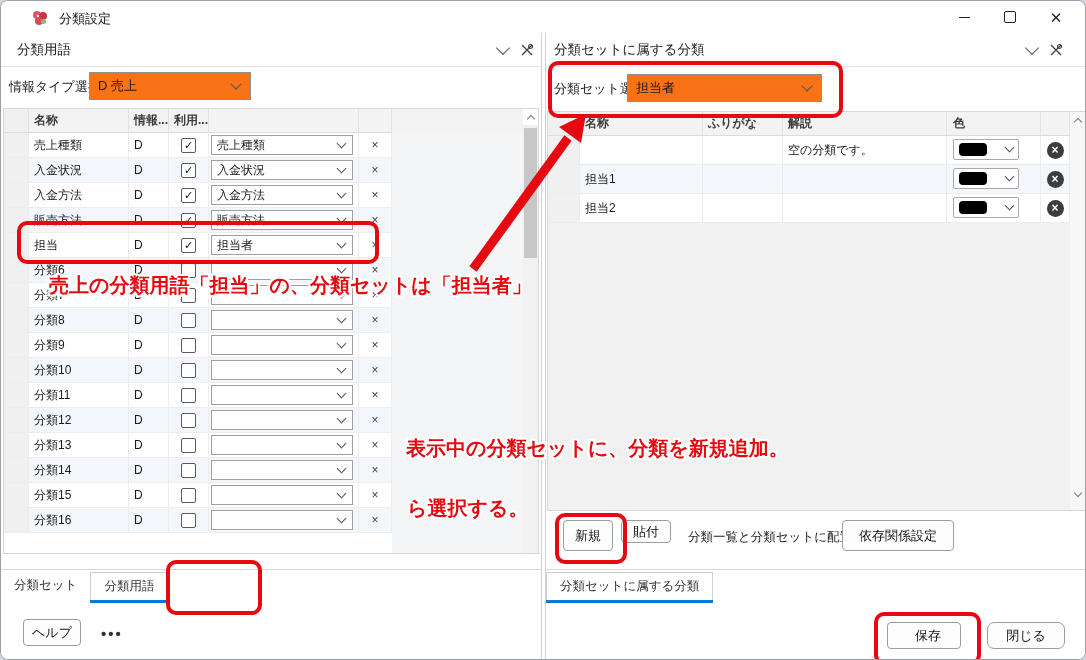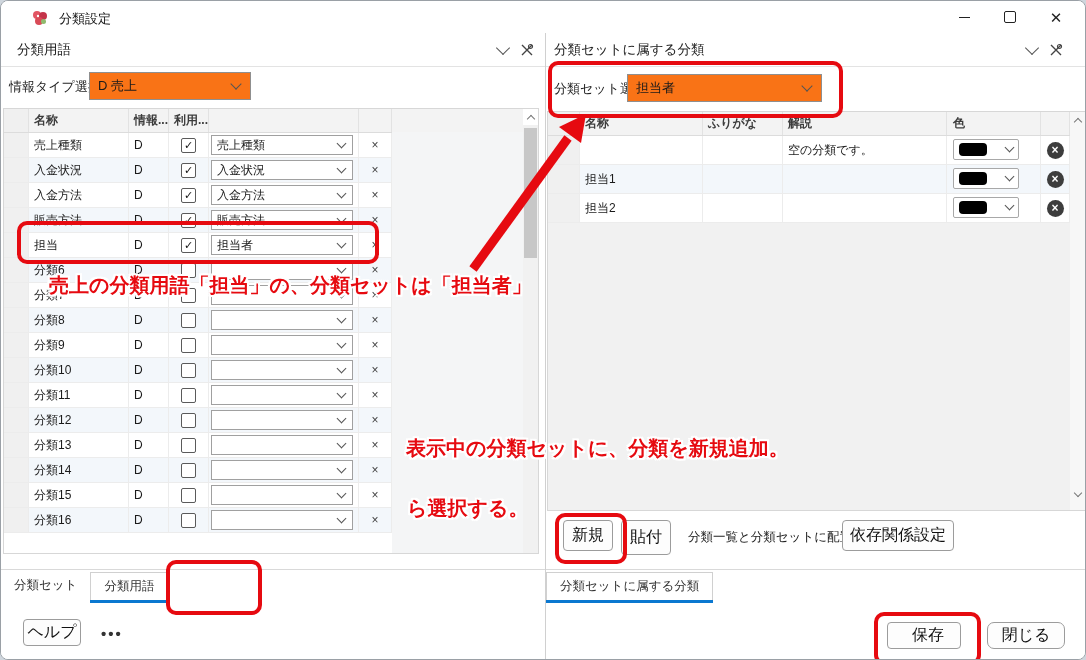--- a/index.html
+++ b/index.html
@@ -9,21 +9,21 @@
   .titlebar{position:absolute;left:0;top:0;width:1086px;height:32px;background:#fff;}
   .app-icon{position:absolute;left:30px;top:8px;width:18px;height:18px;}
   .title-text{position:absolute;left:58px;top:9px;font-size:13px;color:#111;}
   .winbtn{position:absolute;top:0;width:46px;height:32px;display:flex;align-items:center;justify-content:center;color:#222;}
   .btn-min{left:940px;} .btn-max{left:986px;} .btn-close{left:1032px;}
   .glyph-min{width:11px;height:0;border-top:1.2px solid #222;}
   .glyph-max{width:10px;height:10px;border:1.2px solid #222;border-radius:2px;}
   .glyph-close{font-size:15px;line-height:1;}
   
   .panel{position:absolute;top:32px;background:#fff;}
-  .left-panel{left:0;width:540px;height:628px;border-right:1px solid #d0d0d0;padding-left:16px;}
+  .left-panel{left:0;width:540px;height:628px;border-right:1px solid #d0d0d0;}
   .right-panel{left:544px;width:542px;height:628px;border-left:1px solid #d0d0d0;}
   .panel-header{position:absolute;left:0;top:0;right:0;height:33px;border-bottom:1px solid #e3e3e3;}
   .panel-title{position:absolute;left:16px;top:8px;font-size:13.5px;color:#222;}
   .right-panel .panel-title{left:8px;}
   .hdr-ic{position:absolute;top:9px;width:16px;height:16px;display:flex;align-items:center;justify-content:center;}
   
   .chev{display:inline-block;width:7px;height:7px;border-right:1.6px solid #555;border-bottom:1.6px solid #555;
         transform:rotate(45deg);margin-top:-4px;}
   .chev.big{width:9px;height:9px;}
   
@@ -67,21 +67,21 @@
   .sarrow .chev{width:5px;height:5px;border-color:#777;}
   .up .chev{transform:rotate(-135deg);margin-top:3px;}
   
   .filler{position:absolute;background:#f4f5f6;}
   
   .tabstrip{position:absolute;left:0;right:0;height:32px;border-top:1px solid #d9d9d9;display:flex;align-items:flex-start;background:#fff;}
   .tab{height:27px;line-height:27px;padding:0 13px;font-size:12.5px;color:#333;position:relative;margin-top:2px;}
   .tab.active{border:1px solid #d0d0d0;border-top:1px solid #d0d0d0;background:#fff;}
   .tab.active::after{content:"";position:absolute;left:-1px;right:-1px;bottom:-3px;height:3px;background:var(--tabblue);}
   
-  .btn{position:absolute;background:#fdfdfd;border:1px solid #9c9c9c;border-radius:4px;font-size:16px;color:#111;
+  .btn{position:absolute;background:#fdfdfd;border:1px solid #9c9c9c;border-radius:4px;font-size:13px;color:#111;
        display:flex;align-items:center;justify-content:center;box-sizing:border-box;}
   .hint-text{position:absolute;font-size:12.5px;color:#222;}
   .more-dots{position:absolute;font-size:15px;font-weight:bold;letter-spacing:2px;color:#333;}
   
   .redrect{position:absolute;border:4px solid var(--red);border-radius:10px;pointer-events:none;}
   .ann{position:absolute;font-size:20px;font-weight:bold;color:var(--red);white-space:nowrap;pointer-events:none;
        text-shadow:-2px -2px 0 #fff,2px -2px 0 #fff,-2px 2px 0 #fff,2px 2px 0 #fff,0 -2px 0 #fff,0 2px 0 #fff,-2px 0 0 #fff,2px 0 0 #fff;}
   .overlay-svg{position:absolute;left:0;top:0;pointer-events:none;}
 </style>
 </head>
@@ -499,21 +499,21 @@
         <div class="sarrow up" style="top:0;background:transparent;">
             <span class="chev"></span>
           </div>
         <div class="sarrow" style="bottom:8px;background:transparent;">
             <span class="chev" style="margin-top:-2px;"></span>
           </div>
       </div>
     </div>
 
     <div class="btn" style="left:17px;top:487px;width:50px;height:31px;">新規</div>
-    <div class="btn" style="left:75px;top:487px;width:50px;height:35px;">貼付</div>
+    <div class="btn" style="left:75px;top:487px;width:50px;height:23px;">貼付</div>
     <span class="hint-text" style="left:142px;top:496px;">分類一覧と分類セットに配置します</span>
     <div class="btn" style="left:296px;top:487px;width:112px;height:31px;">依存関係設定</div>
 
     <div class="tabstrip" style="top:536px;">
       <div class="tab active" style="margin-left:0;">分類セットに属する分類</div>
     </div>
 
     <div class="btn" style="left:341px;top:589px;width:74px;height:27px;padding-left:8px;">保存</div>
     <div class="btn" style="left:441px;top:589px;width:78px;height:27px;border-radius:7px;">閉じる</div>
   </div>

